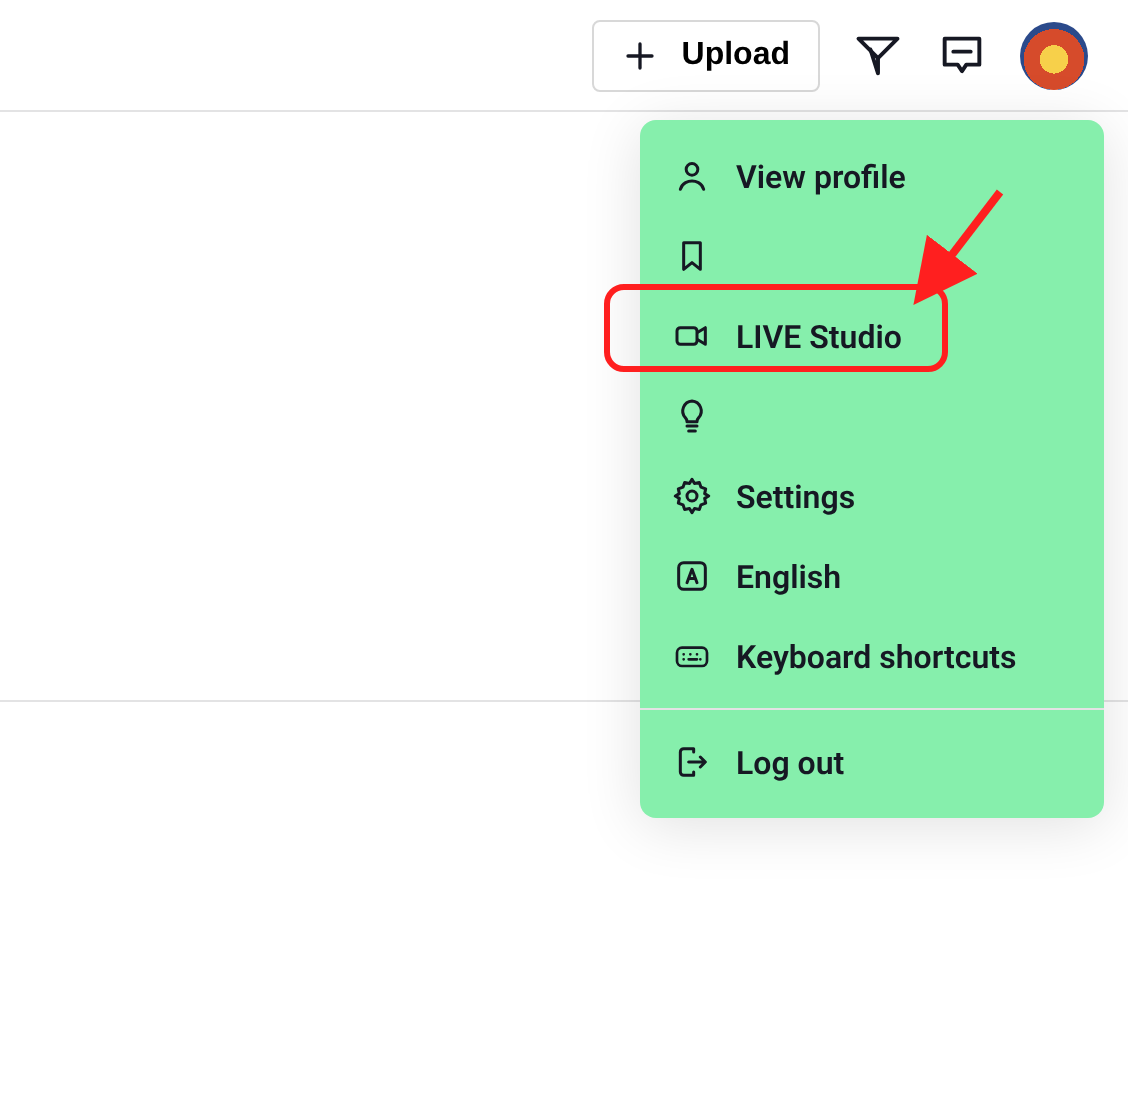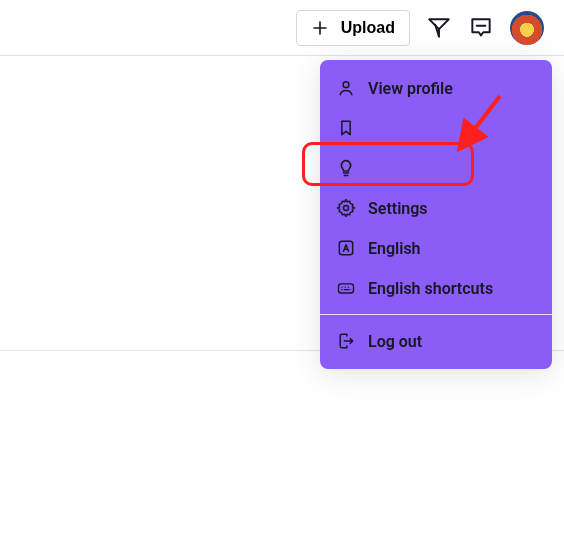--- a/index.html
+++ b/index.html
@@ -62,21 +62,21 @@
     height: 34px;
     border-radius: 50%;
     background: radial-gradient(circle at 50% 55%, #f7d04a 0 28%, #d64b2b 28% 60%, #2b4a8b 60% 100%);
     cursor: pointer;
   }
   .menu {
     position: absolute;
     top: 60px;
     right: 12px;
     width: 232px;
-    background: #8b5cf6;
+    background: #86efac;
     border-radius: 8px;
     box-shadow: 0 4px 30px rgba(0,0,0,0.12);
     padding: 8px 0;
   }
   .menu-item {
     display: flex;
     align-items: center;
     gap: 12px;
     height: 40px;
     padding: 0 16px;
@@ -177,20 +177,29 @@
 
   <div class="menu-item">
     <span class="mi-icon">
       <svg width="20" height="20" viewBox="0 0 24 24" fill="none" stroke="#161823" stroke-width="1.8" stroke-linejoin="round">
           <path d="M7 4h10v16l-5-4-5 4z"></path>
         </svg>
     </span>
   </div>
 
 
+  <div class="menu-item">
+    <span class="mi-icon">
+      <svg width="20" height="20" viewBox="0 0 24 24" fill="none" stroke="#161823" stroke-width="1.8" stroke-linejoin="round">
+          <rect x="3" y="7" width="12" height="10" rx="2"></rect>
+          <path d="M15 10l5-3v10l-5-3"></path>
+        </svg>
+    </span>
+    <span class="label">LIVE Studio</span>
+  </div>
 
   <div class="menu-item">
     <span class="mi-icon">
       <svg width="20" height="20" viewBox="0 0 24 24" fill="none" stroke="#161823" stroke-width="1.8" stroke-linecap="round" stroke-linejoin="round">
           <path d="M9 18h6M10 21h4"></path>
           <path d="M12 3a6 6 0 0 0-4 10c.7.7 1 1.5 1 2.5h6c0-1 .3-1.8 1-2.5A6 6 0 0 0 12 3z"></path>
         </svg>
     </span>
   </div>
 
@@ -215,21 +224,21 @@
   </div>
 
 
   <div class="menu-item">
     <span class="mi-icon">
       <svg width="20" height="20" viewBox="0 0 24 24" fill="none" stroke="#161823" stroke-width="1.6" stroke-linecap="round">
           <rect x="3" y="7" width="18" height="11" rx="3"></rect>
           <path d="M7 11h.01M11 11h.01M15 11h.01M7 14h.01M17 14h.01M10 14h5"></path>
         </svg>
     </span>
-    <span class="label">English shortcuts</span>
+    <span class="label">Keyboard shortcuts</span>
   </div>
 
 
   <div class="menu-sep"></div>
 
   <div class="menu-item">
     <span class="mi-icon">
       <svg width="20" height="20" viewBox="0 0 24 24" fill="none" stroke="#161823" stroke-width="1.8" stroke-linecap="round" stroke-linejoin="round">
           <path d="M13 4v2M13 18v2M13 4H7a2 2 0 0 0-2 2v12a2 2 0 0 0 2 2h6"></path>
           <path d="M10 12h10M17 9l3 3-3 3"></path>

